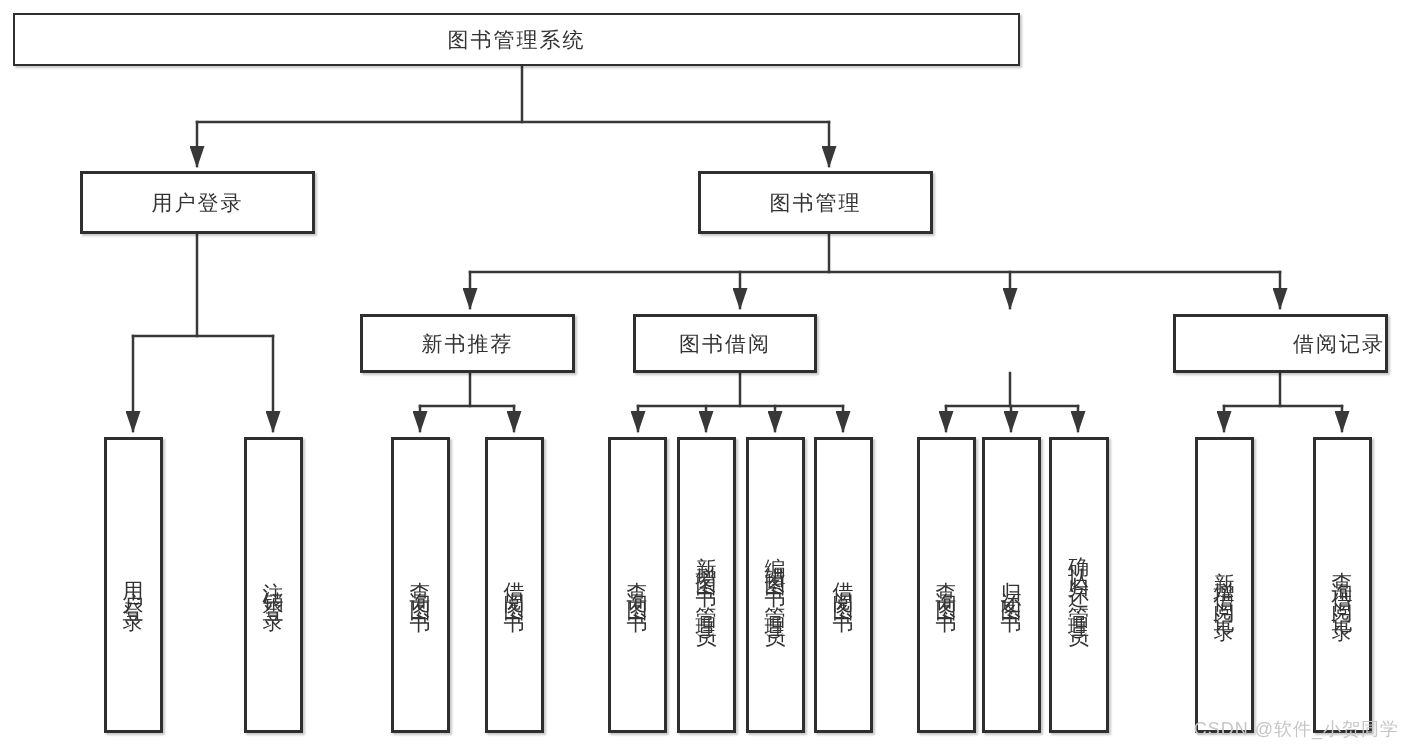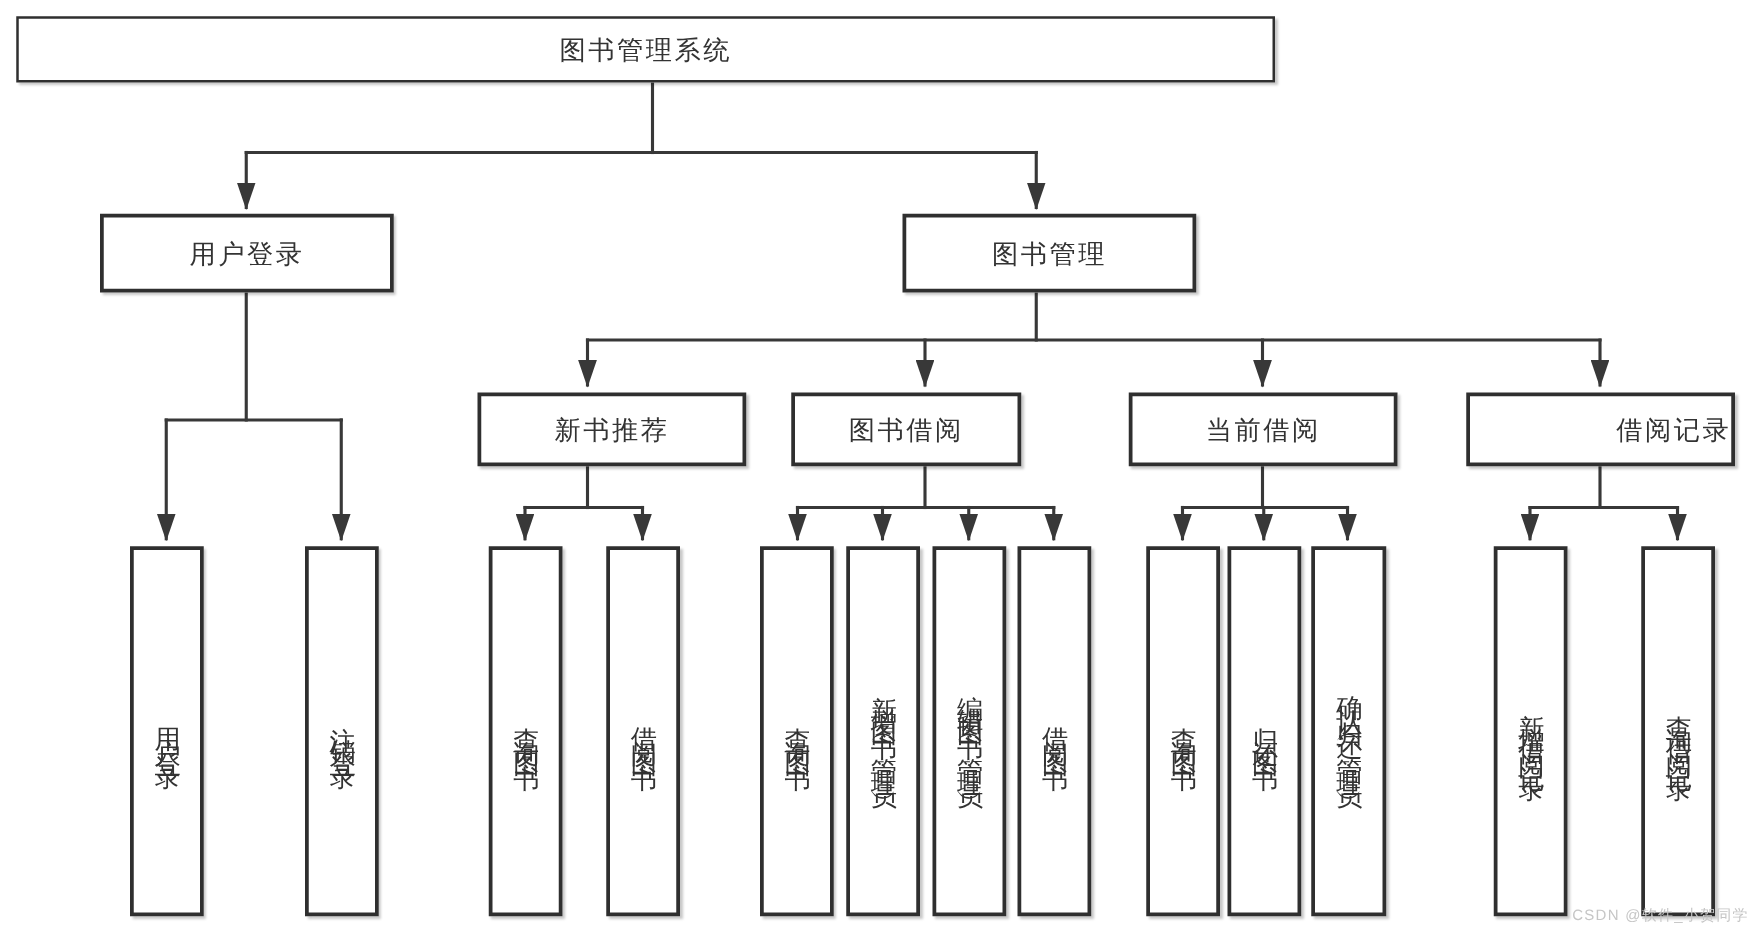--- a/index.html
+++ b/index.html
@@ -14,21 +14,21 @@
     z-index:2;box-shadow:2px 2px 2px rgba(0,0,0,0.22);
   }
   .root{border-width:2px;}
   .lbl{font-size:21px;color:#333333;letter-spacing:2px;white-space:nowrap;}
   .leaf .vtxt{
     writing-mode:vertical-rl;text-orientation:mixed;
     font-size:21px;color:#333333;letter-spacing:10px;line-height:1.1;
   }
   .watermark{
     position:absolute;right:6px;bottom:6px;z-index:3;
-    font-size:12px;color:#c6c6c6;letter-spacing:1px;white-space:nowrap;
+    font-size:18px;color:#c6c6c6;letter-spacing:1px;white-space:nowrap;
   }
 </style>
 </head>
 <body>
 
 <div class="canvas">
 
   <svg class="wires" width="1405" height="747">
     <defs>
       <marker id="arw" viewBox="0 0 22 15" refX="20" refY="7.5" markerWidth="22" markerHeight="15" markerUnits="userSpaceOnUse" orient="auto">
@@ -79,32 +79,29 @@
     </g>
   </svg>
 
   <div class="node root" style="left:13px;top:13px;width:1007px;height:53px;">
     <span class="lbl">图书管理系统</span>
   </div>
 
   <div class="node" style="left:80px;top:171px;width:235px;height:63px;">
     <span class="lbl">用户登录</span>
   </div>
-  <div class="node" style="left:722px;top:171px;width:235px;height:63px;">
+  <div class="node" style="left:698px;top:171px;width:235px;height:63px;">
     <span class="lbl">图书管理</span>
   </div>
 
-  <div class="node" style="left:382px;top:314px;width:215px;height:59px;">
+  <div class="node" style="left:360px;top:314px;width:215px;height:59px;">
     <span class="lbl">新书推荐</span>
   </div>
   <div class="node" style="left:633px;top:314px;width:184px;height:59px;">
     <span class="lbl">图书借阅</span>
-  </div>
-  <div class="node" style="left:903px;top:314px;width:215px;height:59px;">
-    <span class="lbl">当前借阅</span>
   </div>
   <div class="node" style="left:1173px;top:314px;width:215px;height:59px;justify-content:flex-end;">
     <span class="lbl">借阅记录</span>
   </div>
 
   <div class="node leaf" style="left:104px;top:437px;width:59px;height:296px;">
     <span class="vtxt">用户登录</span>
   </div>
   <div class="node leaf" style="left:244px;top:437px;width:59px;height:296px;">
     <span class="vtxt">注销登录</span>

